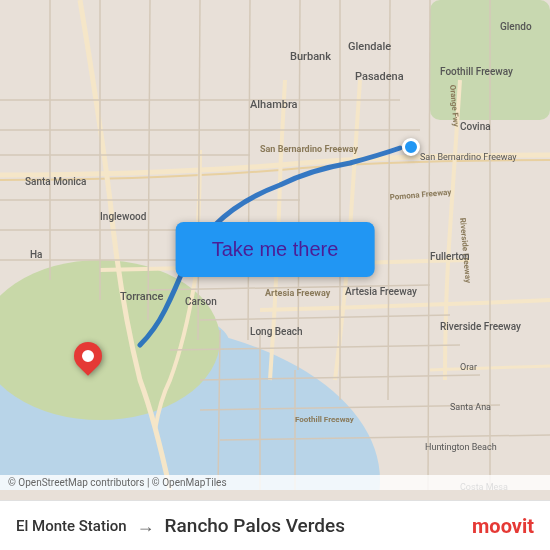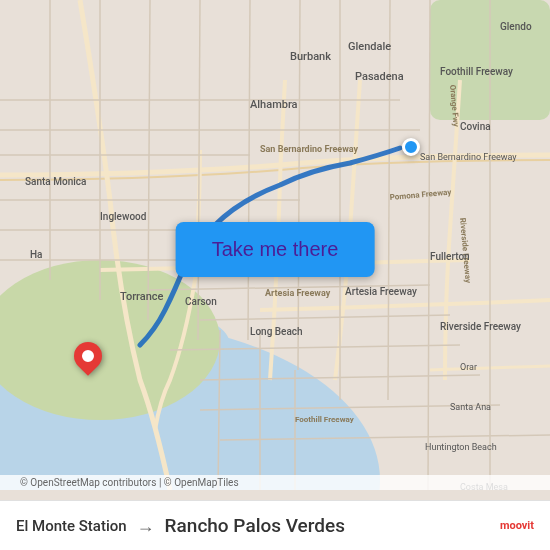--- a/index.html
+++ b/index.html
@@ -153,21 +153,21 @@
 
     
     .attribution {
       position: absolute;
       bottom: 0;
       left: 0;
       right: 0;
       background: rgba(255,255,255,0.8);
       font-size: 10px;
       color: #666;
-      padding: 2px 20px;
+      padding: 2px 8px;
       z-index: 9;
     }
 
     
     #bottom-bar {
       position: absolute;
       bottom: 0;
       left: 0;
       right: 0;
       height: 50px;
@@ -203,21 +203,21 @@
       color: #333;
     }
 
     .moovit-logo {
       display: flex;
       align-items: center;
       gap: 4px;
     }
 
     .moovit-text {
-      font-size: 11px;
+      font-size: 20px;
       font-weight: 700;
       color: #e53935;
     }
   </style>
 </head>
 <body>
 
 <div id="map-container">
   <div class="map-bg"></div>
 

